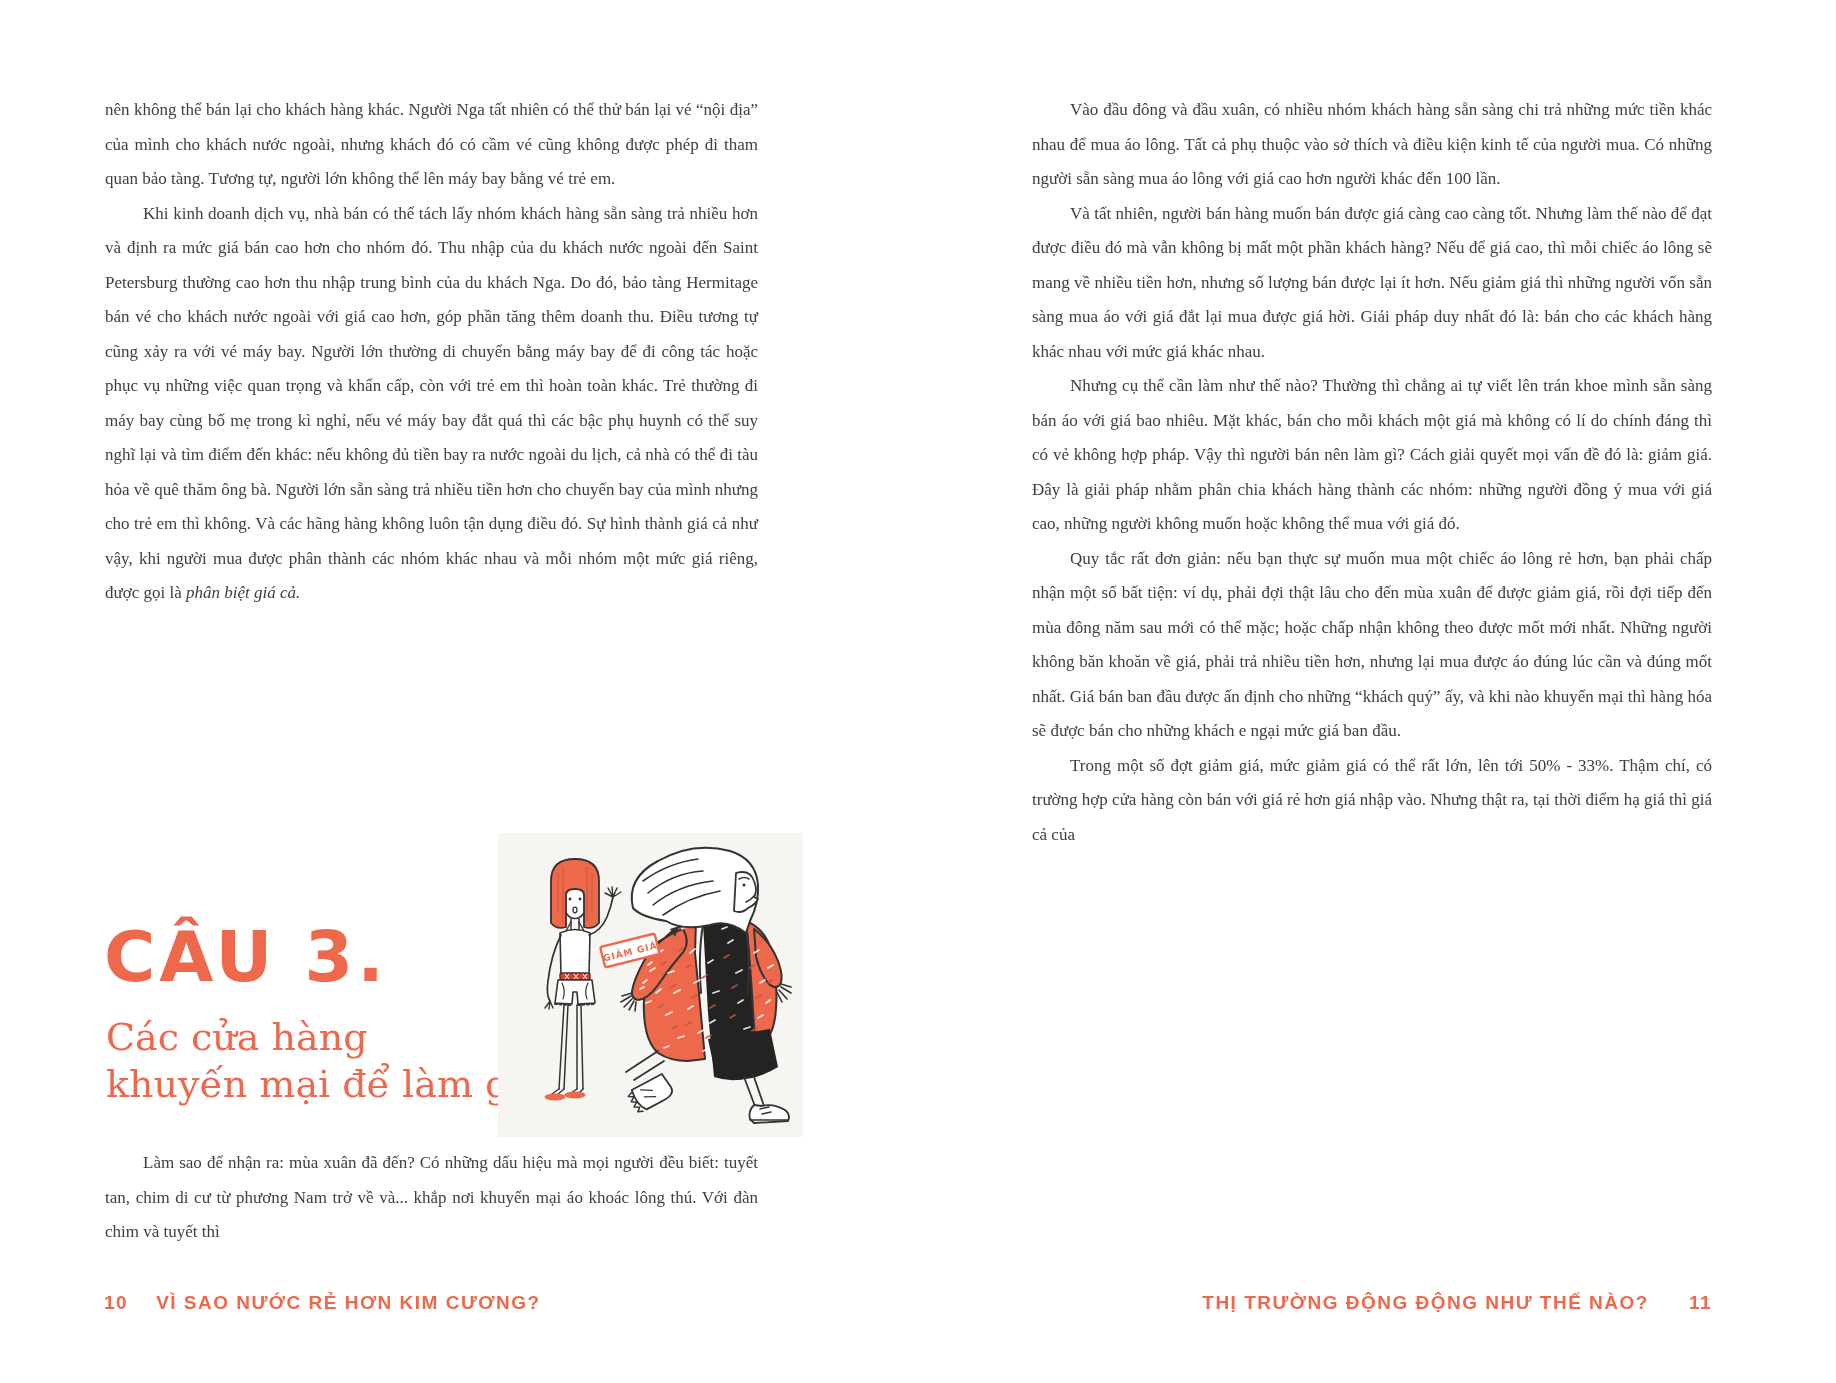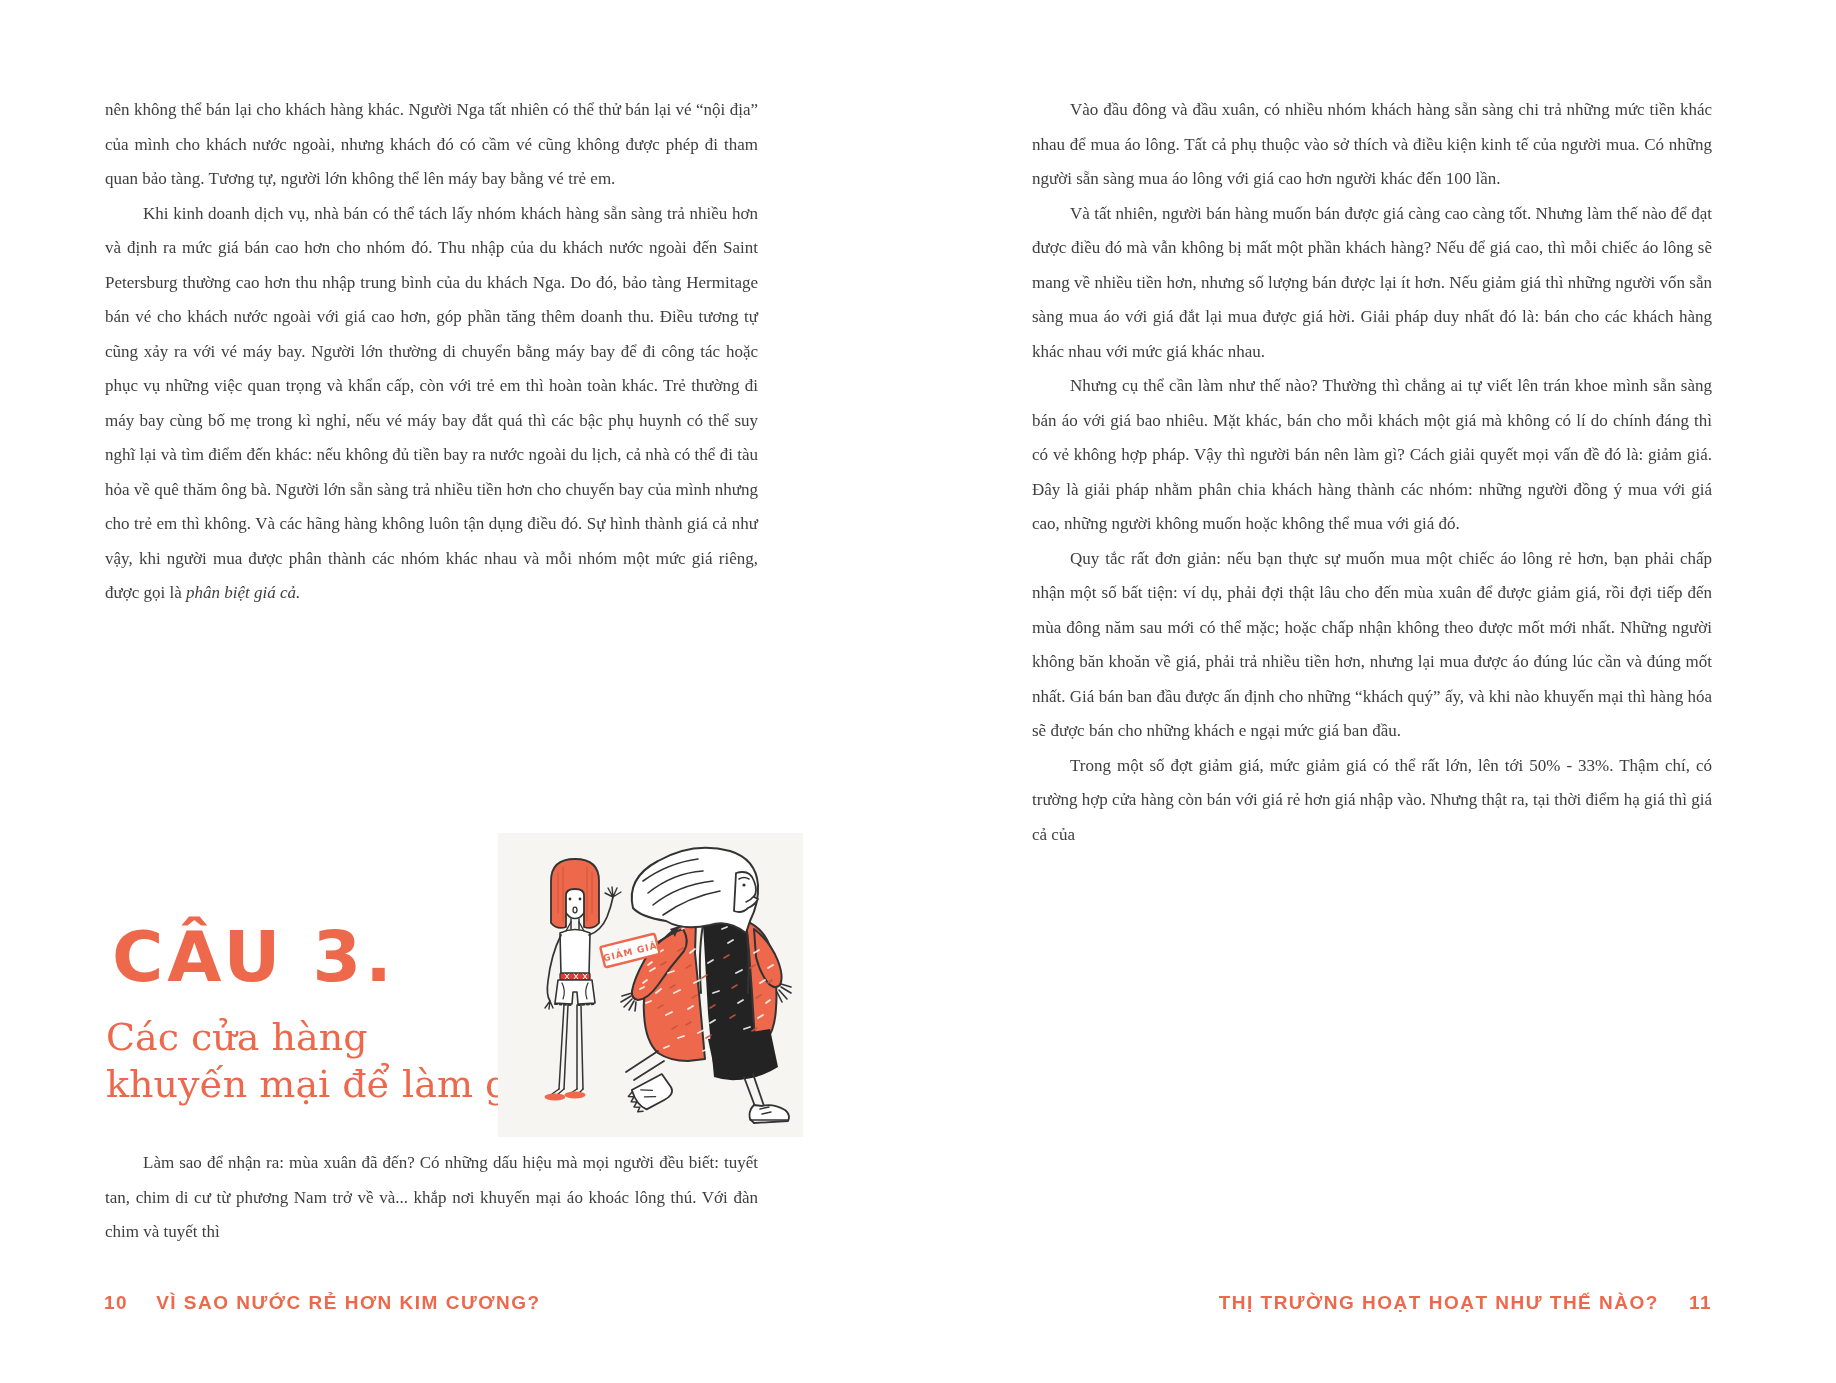--- a/index.html
+++ b/index.html
@@ -19,41 +19,41 @@
     font-size:17px;line-height:34.5px;text-align:justify;
   }
   .col p{margin:0;}
   .col p.ind{text-indent:38px;}
   .col em{font-style:italic;}
   #left-col-top{left:105px;top:93px;width:653px;}
   #left-col-bottom{left:105px;top:1146px;width:653px;}
   #right-col{left:1032px;top:93px;width:680px;}
 
   #chapter-heading{
-    position:absolute;left:112px;top:916px;
+    position:absolute;left:104px;top:916px;
     font-family:"DejaVu Sans", sans-serif;
     font-weight:800;font-size:70px;letter-spacing:4px;
     color:var(--accent);
   }
   #chapter-title{
     position:absolute;left:106px;top:1014px;
     font-family:"DejaVu Serif", serif;
     font-weight:400;font-size:38px;line-height:47px;
     color:var(--accent);
   }
   .footer{
     position:absolute;top:1292px;
     font-family:"Liberation Sans", sans-serif;
     font-weight:700;font-size:19px;letter-spacing:1.5px;
     color:var(--accent);white-space:nowrap;
   }
   #footer-left{left:104px;}
   #footer-left .running-title{margin-left:28px;}
   #footer-right{right:124px;text-align:right;}
-  #footer-right .page-num{margin-left:30px;}
+  #footer-right .page-num{margin-left:40px;}
 
   #illustration-panel{
     position:absolute;left:498px;top:833px;width:305px;height:304px;
     background:var(--panel);
   }
   #illustration-panel svg{display:block;}
 </style>
 </head>
 <body>
 
@@ -175,14 +175,14 @@
 
 <div class="col" id="right-col">
   <p class="ind">Vào đầu đông và đầu xuân, có nhiều nhóm khách hàng sẵn sàng chi trả những mức tiền khác nhau để mua áo lông. Tất cả phụ thuộc vào sở thích và điều kiện kinh tế của người mua. Có những người sẵn sàng mua áo lông với giá cao hơn người khác đến 100 lần.</p>
   <p class="ind">Và tất nhiên, người bán hàng muốn bán được giá càng cao càng tốt. Nhưng làm thế nào để đạt được điều đó mà vẫn không bị mất một phần khách hàng? Nếu để giá cao, thì mỗi chiếc áo lông sẽ mang về nhiều tiền hơn, nhưng số lượng bán được lại ít hơn. Nếu giảm giá thì những người vốn sẵn sàng mua áo với giá đắt lại mua được giá hời. Giải pháp duy nhất đó là: bán cho các khách hàng khác nhau với mức giá khác nhau.</p>
   <p class="ind">Nhưng cụ thể cần làm như thế nào? Thường thì chẳng ai tự viết lên trán khoe mình sẵn sàng bán áo với giá bao nhiêu. Mặt khác, bán cho mỗi khách một giá mà không có lí do chính đáng thì có vẻ không hợp pháp. Vậy thì người bán nên làm gì? Cách giải quyết mọi vấn đề đó là: giảm giá. Đây là giải pháp nhằm phân chia khách hàng thành các nhóm: những người đồng ý mua với giá cao, những người không muốn hoặc không thể mua với giá đó.</p>
   <p class="ind">Quy tắc rất đơn giản: nếu bạn thực sự muốn mua một chiếc áo lông rẻ hơn, bạn phải chấp nhận một số bất tiện: ví dụ, phải đợi thật lâu cho đến mùa xuân để được giảm giá, rồi đợi tiếp đến mùa đông năm sau mới có thể mặc; hoặc chấp nhận không theo được mốt mới nhất. Những người không băn khoăn về giá, phải trả nhiều tiền hơn, nhưng lại mua được áo đúng lúc cần và đúng mốt nhất. Giá bán ban đầu được ấn định cho những “khách quý” ấy, và khi nào khuyến mại thì hàng hóa sẽ được bán cho những khách e ngại mức giá ban đầu.</p>
   <p class="ind">Trong một số đợt giảm giá, mức giảm giá có thể rất lớn, lên tới 50% - 33%. Thậm chí, có trường hợp cửa hàng còn bán với giá rẻ hơn giá nhập vào. Nhưng thật ra, tại thời điểm hạ giá thì giá cả của</p>
 </div>
 
 <div class="footer" id="footer-right">
-  <span>THỊ TRƯỜNG HOẠT HOẠT NHƯ THẾ NÀO?</span><span class="page-num">11</span>
+  <span>THỊ TRƯỜNG ĐỘNG ĐỘNG NHƯ THẾ NÀO?</span><span class="page-num">11</span>
 </div>
 
 </body></html>

